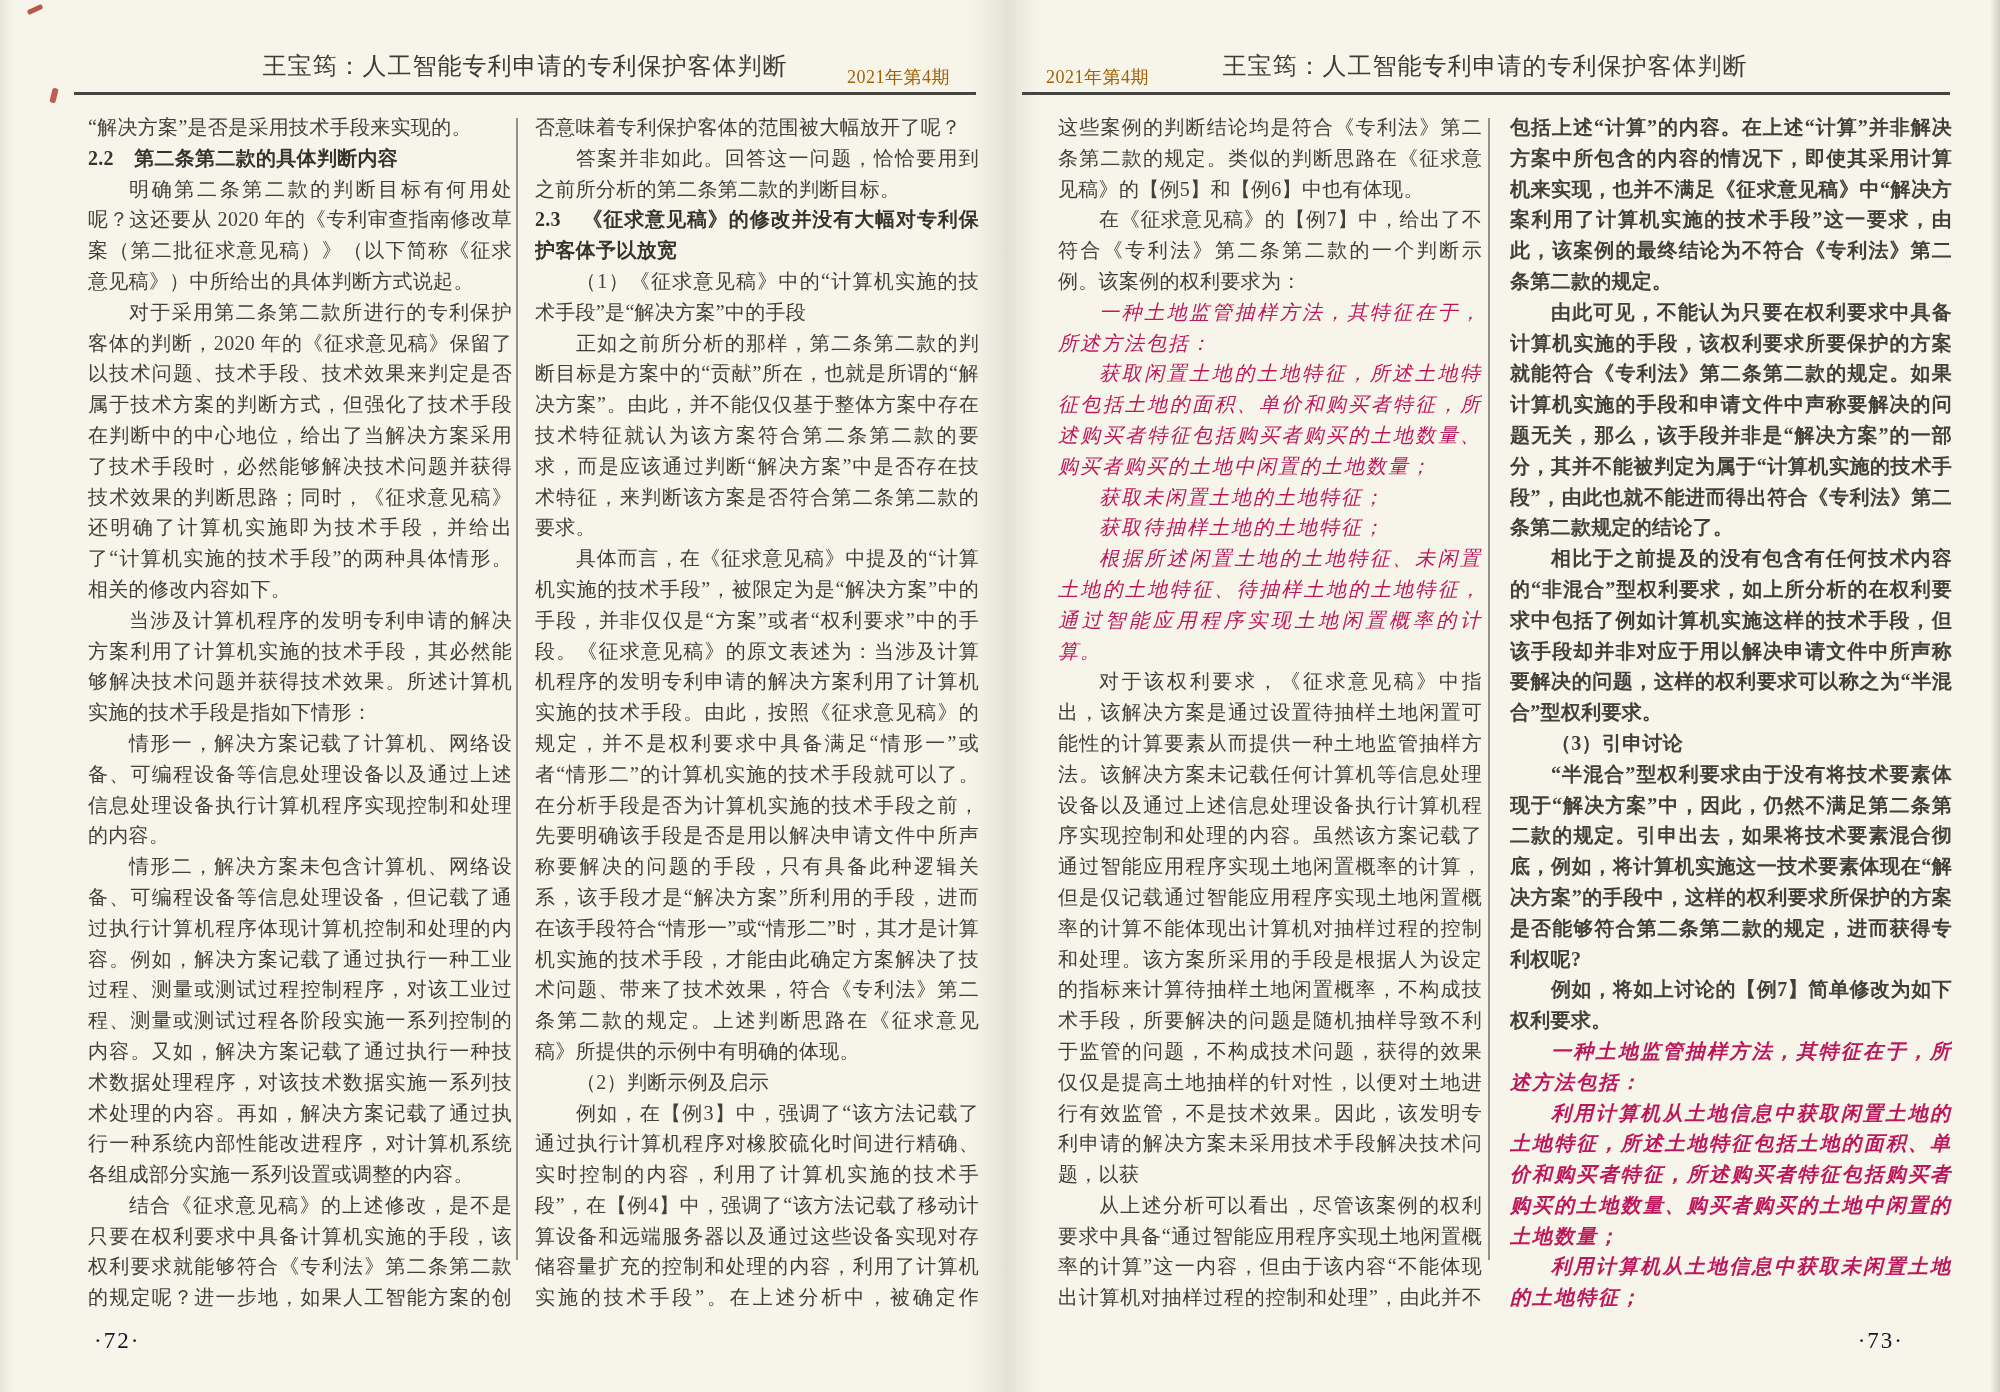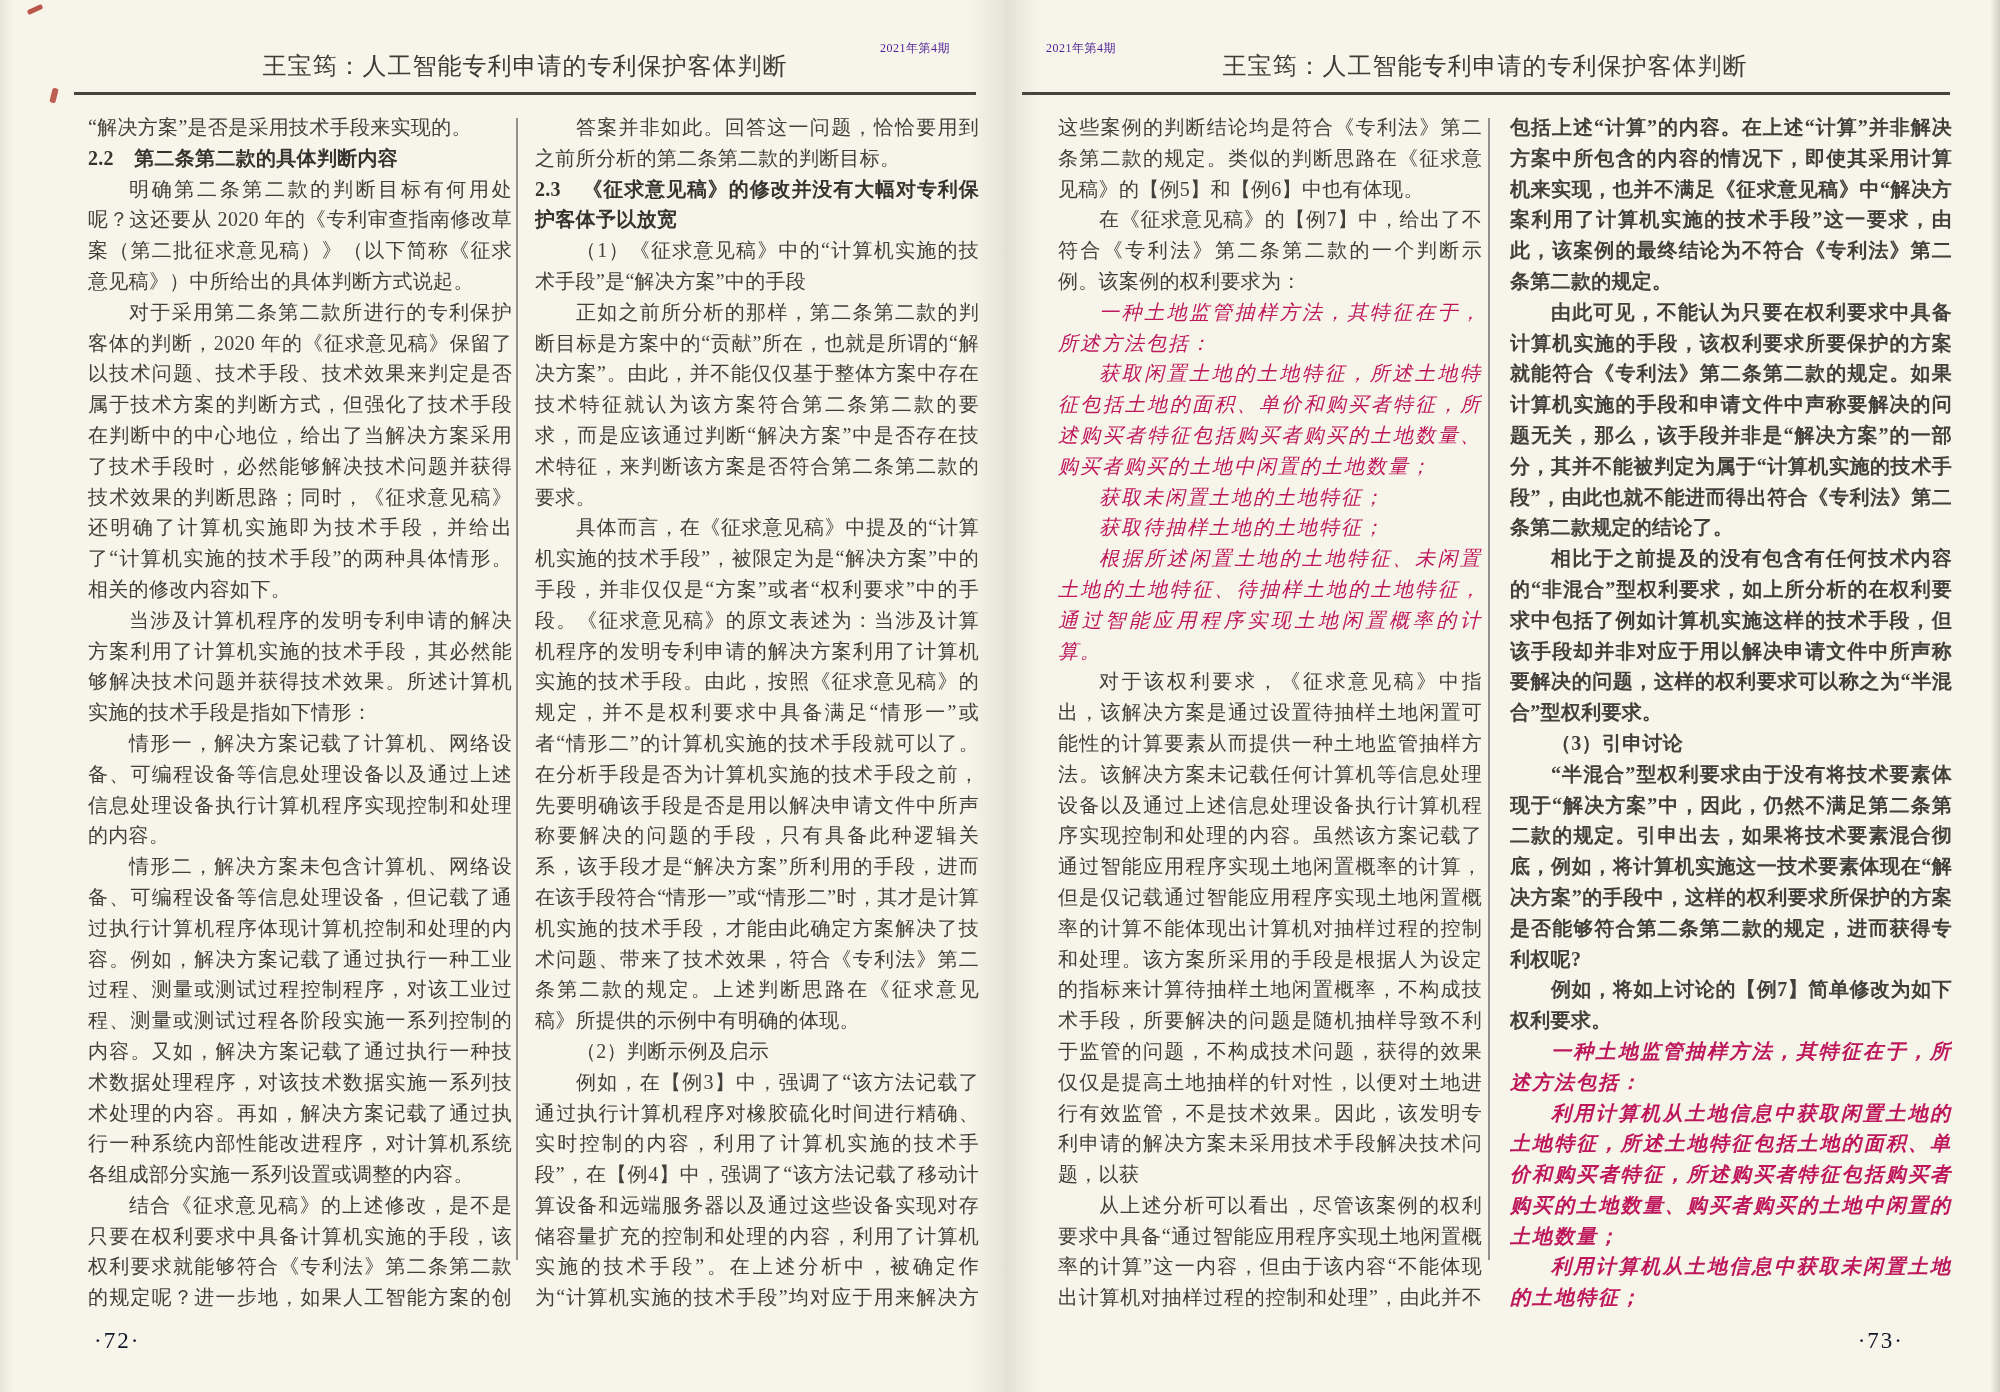--- a/index.html
+++ b/index.html
@@ -37,22 +37,22 @@
   .page-left  { left: 60px;  width: 930px; }
   .page-right { left: 1010px; width: 950px; }
 
   .header-title {
     position: absolute; top: 50px; left: 0; width: 100%;
     text-align: center;
     font-size: 24px; color: #3c3b35; letter-spacing: 1px;
     white-space: nowrap;
   }
   .header-issue {
-    position: absolute; top: 40px;
-    font-size: 12px; color: #4c1d95; letter-spacing: .5px;
+    position: absolute; top: 65px;
+    font-size: 18px; color: #a16207; letter-spacing: .5px;
     white-space: nowrap;
   }
   .page-left .header-issue { right: 40px; }
   .page-right .header-issue { left: 36px; }
   .header-rule {
     position: absolute; top: 92px; height: 2.5px;
     background: #45443e;
   }
   .page-left .header-rule { left: 14px; right: 14px; }
   .page-right .header-rule { left: 12px; right: 10px; }
@@ -107,20 +107,21 @@
         <p class="para heading">2.2　第二条第二款的具体判断内容</p>
         <p class="para indent">明确第二条第二款的判断目标有何用处呢？这还要从 2020 年的《专利审查指南修改草案（第二批征求意见稿）》（以下简称《征求意见稿》）中所给出的具体判断方式说起。</p>
         <p class="para indent">对于采用第二条第二款所进行的专利保护客体的判断，2020 年的《征求意见稿》保留了以技术问题、技术手段、技术效果来判定是否属于技术方案的判断方式，但强化了技术手段在判断中的中心地位，给出了当解决方案采用了技术手段时，必然能够解决技术问题并获得技术效果的判断思路；同时，《征求意见稿》还明确了计算机实施即为技术手段，并给出了“计算机实施的技术手段”的两种具体情形。相关的修改内容如下。</p>
         <p class="para indent">当涉及计算机程序的发明专利申请的解决方案利用了计算机实施的技术手段，其必然能够解决技术问题并获得技术效果。所述计算机实施的技术手段是指如下情形：</p>
         <p class="para indent">情形一，解决方案记载了计算机、网络设备、可编程设备等信息处理设备以及通过上述信息处理设备执行计算机程序实现控制和处理的内容。</p>
         <p class="para indent">情形二，解决方案未包含计算机、网络设备、可编程设备等信息处理设备，但记载了通过执行计算机程序体现计算机控制和处理的内容。例如，解决方案记载了通过执行一种工业过程、测量或测试过程控制程序，对该工业过程、测量或测试过程各阶段实施一系列控制的内容。又如，解决方案记载了通过执行一种技术数据处理程序，对该技术数据实施一系列技术处理的内容。再如，解决方案记载了通过执行一种系统内部性能改进程序，对计算机系统各组成部分实施一系列设置或调整的内容。</p>
         <p class="para indent">结合《征求意见稿》的上述修改，是不是只要在权利要求中具备计算机实施的手段，该权利要求就能够符合《专利法》第二条第二款的规定呢？进一步地，如果人工智能方案的创新仅在于提出了一个新的算法，当在权利要求中限定该算法采用计算机来实现，这样的方案是不是就能够通过第二条第二款的审查，进而通过新颖性、创造性的审查，从而获得授权呢？这是</p>
       </div>
     <div class="col-divider"></div>
     <div class="col col-2">
+        <p class="para flow">否意味着专利保护客体的范围被大幅放开了呢？</p>
         <p class="para indent">答案并非如此。回答这一问题，恰恰要用到之前所分析的第二条第二款的判断目标。</p>
         <p class="para heading">2.3　《征求意见稿》的修改并没有大幅对专利保护客体予以放宽</p>
         <p class="para indent">（1）《征求意见稿》中的“计算机实施的技术手段”是“解决方案”中的手段</p>
         <p class="para indent">正如之前所分析的那样，第二条第二款的判断目标是方案中的“贡献”所在，也就是所谓的“解决方案”。由此，并不能仅仅基于整体方案中存在技术特征就认为该方案符合第二条第二款的要求，而是应该通过判断“解决方案”中是否存在技术特征，来判断该方案是否符合第二条第二款的要求。</p>
         <p class="para indent">具体而言，在《征求意见稿》中提及的“计算机实施的技术手段”，被限定为是“解决方案”中的手段，并非仅仅是“方案”或者“权利要求”中的手段。《征求意见稿》的原文表述为：当涉及计算机程序的发明专利申请的解决方案利用了计算机实施的技术手段。由此，按照《征求意见稿》的规定，并不是权利要求中具备满足“情形一”或者“情形二”的计算机实施的技术手段就可以了。在分析手段是否为计算机实施的技术手段之前，先要明确该手段是否是用以解决申请文件中所声称要解决的问题的手段，只有具备此种逻辑关系，该手段才是“解决方案”所利用的手段，进而在该手段符合“情形一”或“情形二”时，其才是计算机实施的技术手段，才能由此确定方案解决了技术问题、带来了技术效果，符合《专利法》第二条第二款的规定。上述判断思路在《征求意见稿》所提供的示例中有明确的体现。</p>
         <p class="para indent">（2）判断示例及启示</p>
         <p class="para indent">例如，在【例3】中，强调了“该方法记载了通过执行计算机程序对橡胶硫化时间进行精确、实时控制的内容，利用了计算机实施的技术手段”，在【例4】中，强调了“该方法记载了移动计算设备和远端服务器以及通过这些设备实现对存储容量扩充的控制和处理的内容，利用了计算机实施的技术手段”。在上述分析中，被确定作为“计算机实施的技术手段”均对应于用来解决方案中所提出的问题，从而满足了“解决方案利用了计算机实施的技术手段”这一要求，最终，</p>
       </div>
 
     <div class="page-number">·72·</div>

